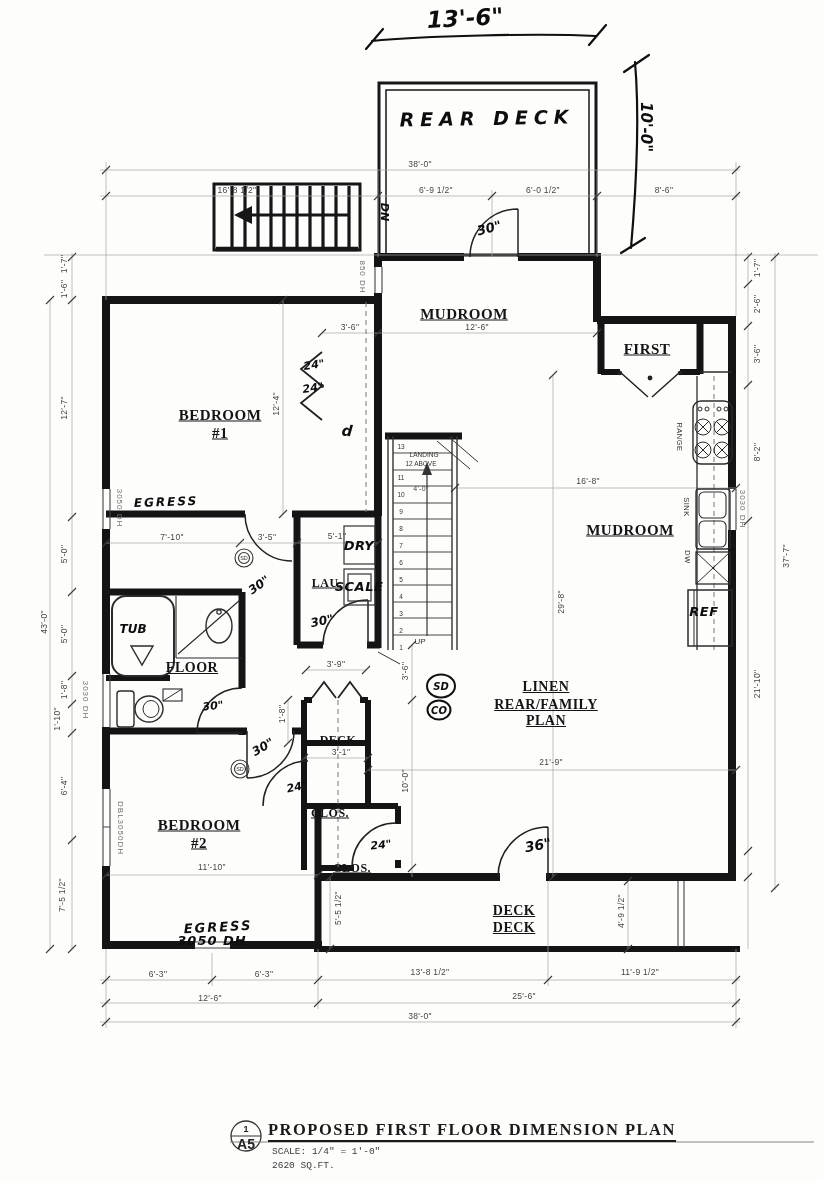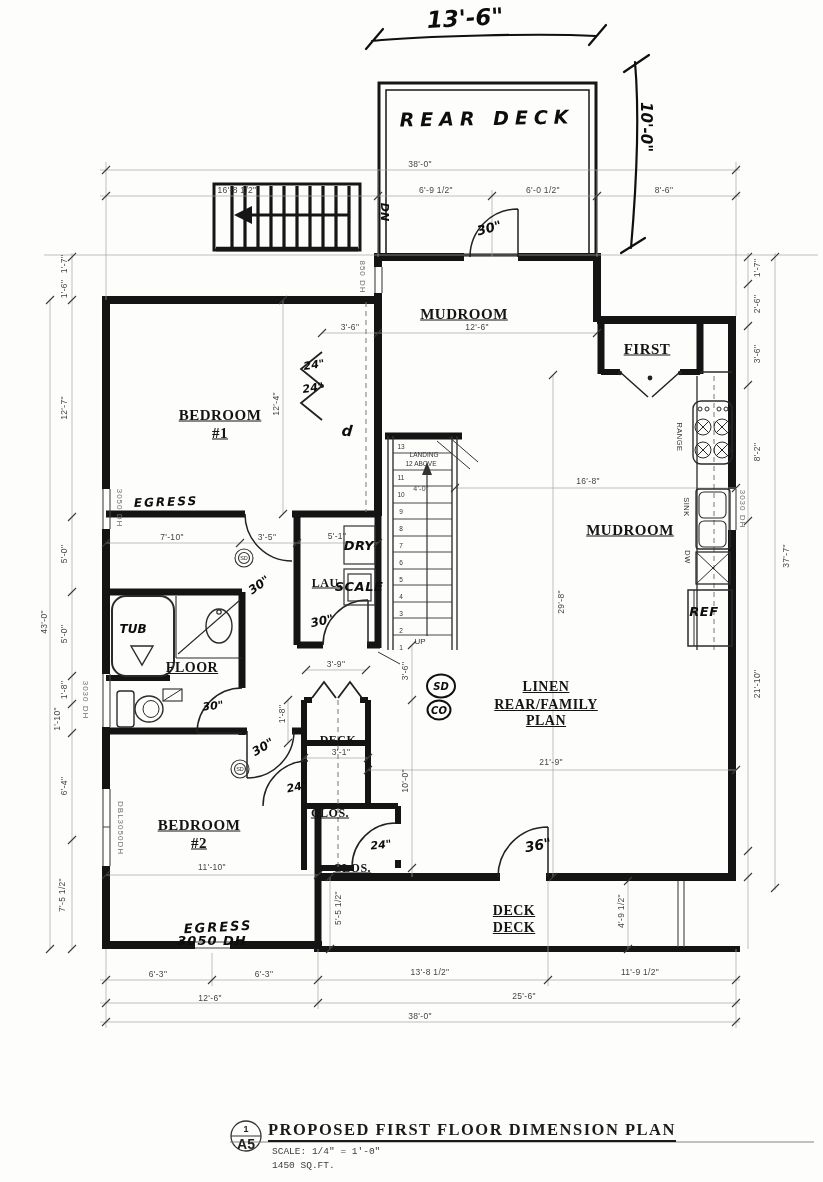--- a/index.html
+++ b/index.html
@@ -310,21 +310,21 @@
 <div class="sn" style="left:424px;top:454px">LANDING</div>
 <div class="sn" style="left:421px;top:463px">12 ABOVE</div>
 <div class="sn" style="left:420px;top:641px;font-size:8px">UP</div>
 <div class="tiny" style="left:244px;top:558px">SD</div>
 <div class="tiny" style="left:240px;top:769px">SD</div>
 
 <div class="tb" style="left:246px;top:1129px;font-size:9px">1</div>
 <div class="tb" style="left:246px;top:1144px;font-size:14px">A5</div>
 <div class="tt" style="left:268px;top:1120px">PROPOSED FIRST FLOOR DIMENSION PLAN</div>
 <div class="ts" style="left:272px;top:1146px">SCALE: 1/4" = 1'-0"</div>
-<div class="ts" style="left:272px;top:1160px">1450 SQ.FT.</div>
+<div class="ts" style="left:272px;top:1160px">2620 SQ.FT.</div>
 
 <div class="sn" style="left: 401px; top: 446px;">13</div>
     <div class="sn" style="left: 401px; top: 477px;">11</div>
     <div class="sn" style="left: 401px; top: 494px;">10</div>
     <div class="sn" style="left: 401px; top: 511px;">9</div>
     <div class="sn" style="left: 401px; top: 528px;">8</div>
     <div class="sn" style="left: 401px; top: 545px;">7</div>
     <div class="sn" style="left: 401px; top: 562px;">6</div>
     <div class="sn" style="left: 401px; top: 579px;">5</div>
     <div class="sn" style="left: 401px; top: 596px;">4</div>

